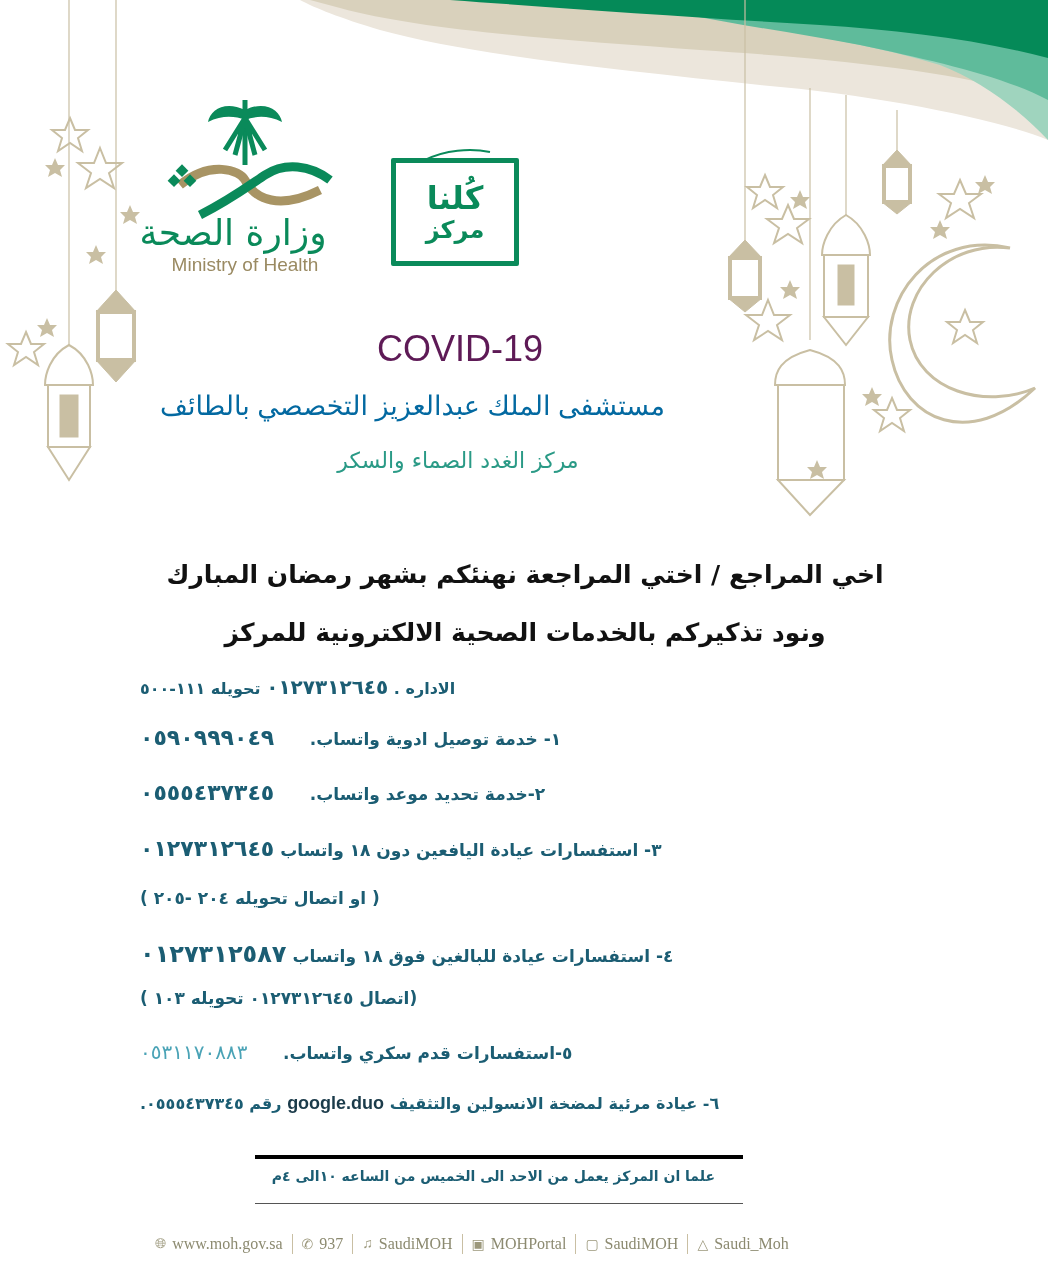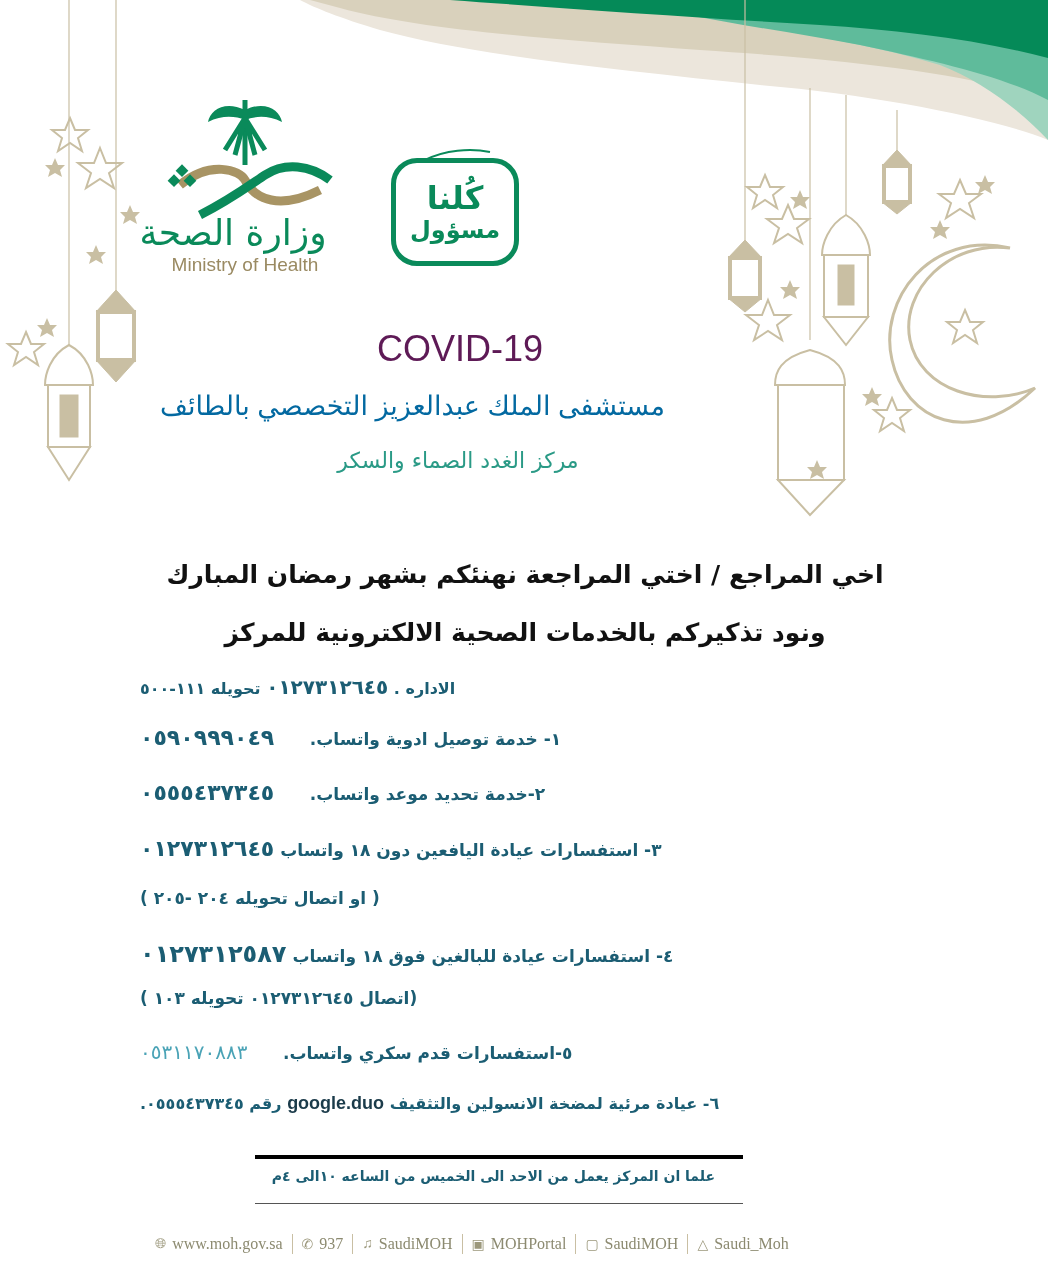--- a/index.html
+++ b/index.html
@@ -4,21 +4,21 @@
   <style>
     html, body { margin:0; padding:0; }
     body { width:1048px; height:1280px; background:#ffffff; position:relative; overflow:hidden;
            font-family:"DejaVu Sans", sans-serif; }
     .deco { position:absolute; left:0; top:0; width:1048px; height:1280px; pointer-events:none; }
     .moh-text-ar { position:absolute; left:138px; top:212px; width:190px; text-align:center;
                    font-family:"DejaVu Sans", sans-serif; font-size:36px; color:#0a8a5a; direction:rtl; letter-spacing:1px; }
     .moh-text-en { position:absolute; left:150px; top:254px; width:190px; text-align:center;
                    font-family:"Liberation Sans", sans-serif; font-size:19px; color:#9a8a62; }
     .kulluna { position:absolute; left:391px; top:158px; width:128px; height:108px; border:5px solid #0a8a5a;
-               border-radius:26px; box-sizing:border-box; background:#fff; display:flex; flex-direction:column;
+               border-radius:2px; box-sizing:border-box; background:#fff; display:flex; flex-direction:column;
                align-items:center; justify-content:center; direction:rtl; }
     .kulluna .l1 { font-family:"DejaVu Sans", sans-serif; font-weight:bold; font-size:32px; color:#0a8a5a; line-height:36px; }
     .kulluna .l2 { font-family:"DejaVu Sans", sans-serif; font-weight:bold; font-size:24px; color:#0a8a5a; line-height:28px; }
     .title-row { position:absolute; left:180px; top:328px; width:560px; display:flex; justify-content:center; align-items:center; gap:20px; }
     .title-en { font-family:"Liberation Sans", sans-serif; font-size:36px; color:#5e1a56; }
     .title-ar { font-family:"DejaVu Sans", sans-serif; font-weight:bold; font-size:31px; color:#5e1a56; direction:rtl; }
     .hospital { position:absolute; left:160px; top:390px; width:610px; text-align:left; direction:rtl;
                 font-family:Liberation Sans, sans-serif; font-size:27px; color:#0369a1; }
     .center-name { position:absolute; left:248px; top:448px; width:420px; text-align:center; direction:rtl;
                    font-family:"DejaVu Sans", sans-serif; font-size:22px; color:#2a9a86; }
@@ -125,21 +125,21 @@
   </g>
 
   <path d="M425 160 C445 150 470 148 490 152" stroke="#0a8a5a" stroke-width="2" fill="none"></path>
 </svg>
 
 <div class="moh-text-ar">وزارة الصحة</div>
 <div class="moh-text-en">Ministry of Health</div>
 
 <div class="kulluna">
   <div class="l1">كُلنا</div>
-  <div class="l2">مسؤول</div>
+  <div class="l2">مركز</div>
 </div>
 
 <div class="title-row">
   <span class="title-en">COVID-19</span>
 </div>
 <div class="hospital">مستشفى الملك عبدالعزيز التخصصي بالطائف</div>
 <div class="center-name">مركز الغدد الصماء والسكر</div>
 
 <div class="greet" style="top:560px;">اخي المراجع / اختي المراجعة   نهنئكم بشهر رمضان المبارك</div>
 <div class="greet" style="top:618px;">ونود  تذكيركم بالخدمات الصحية الالكترونية  للمركز</div>

